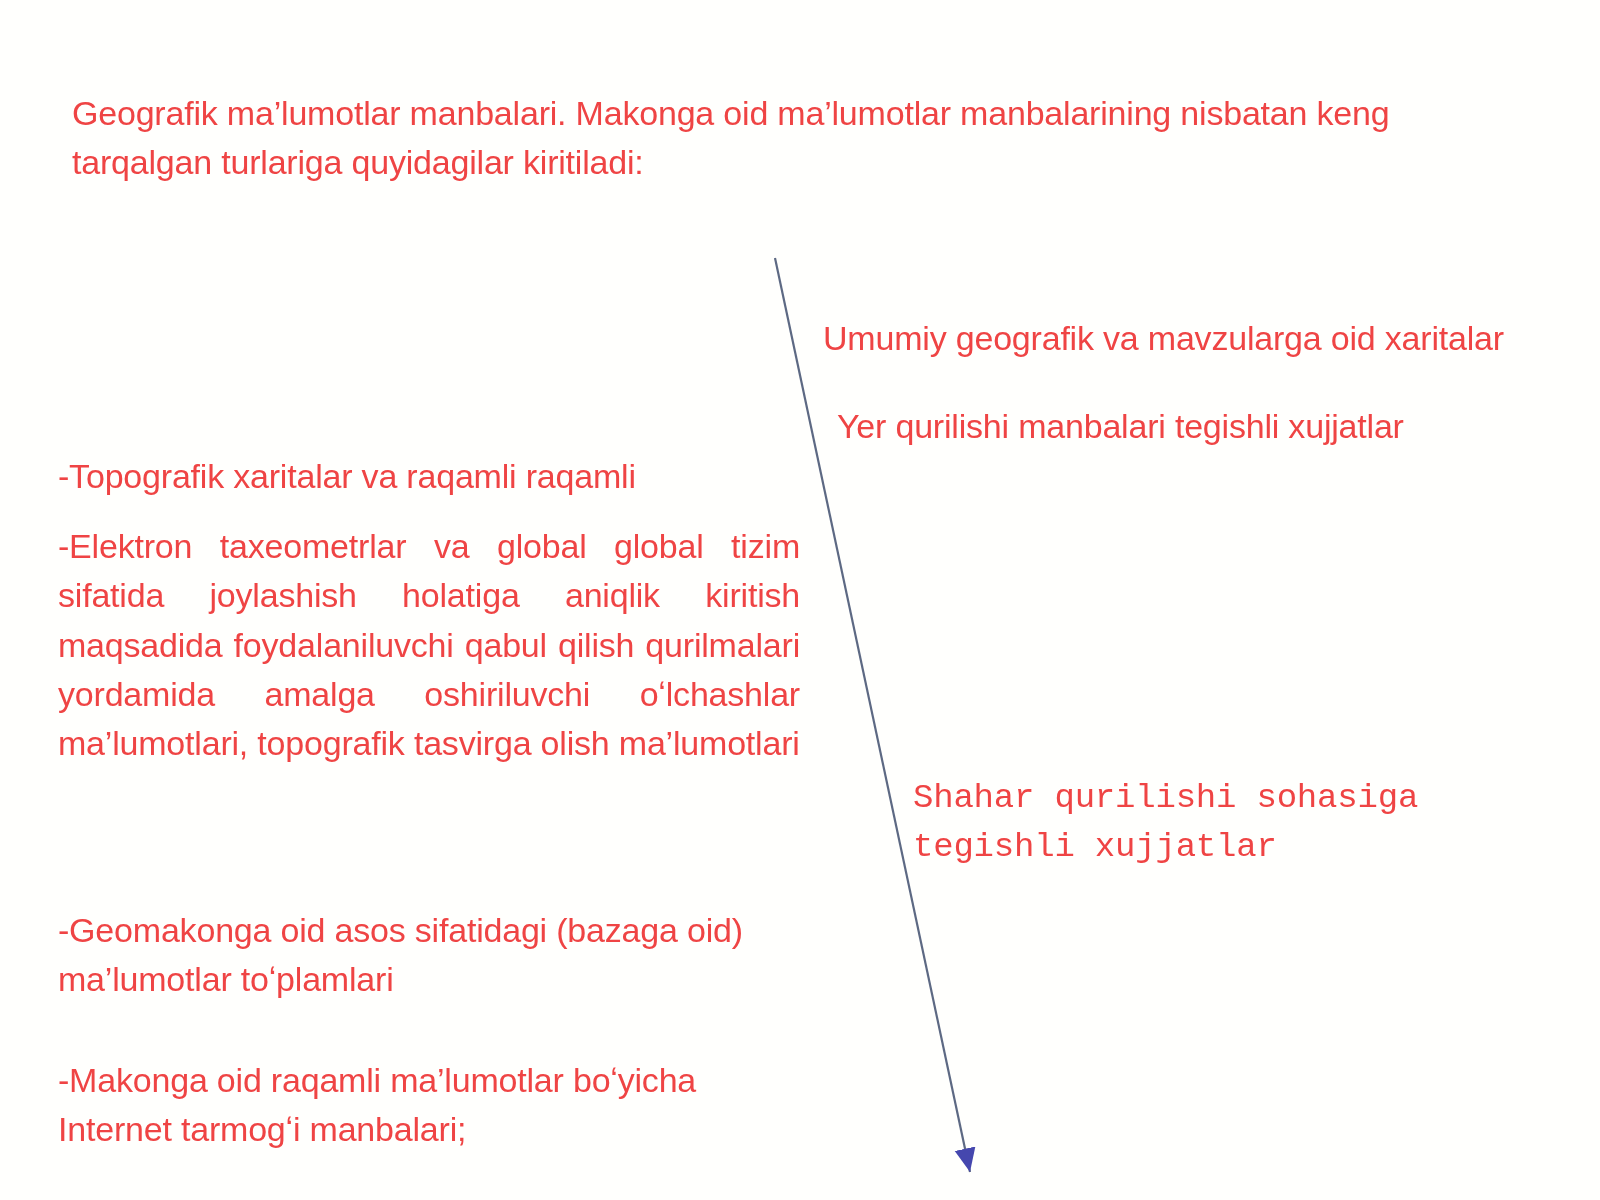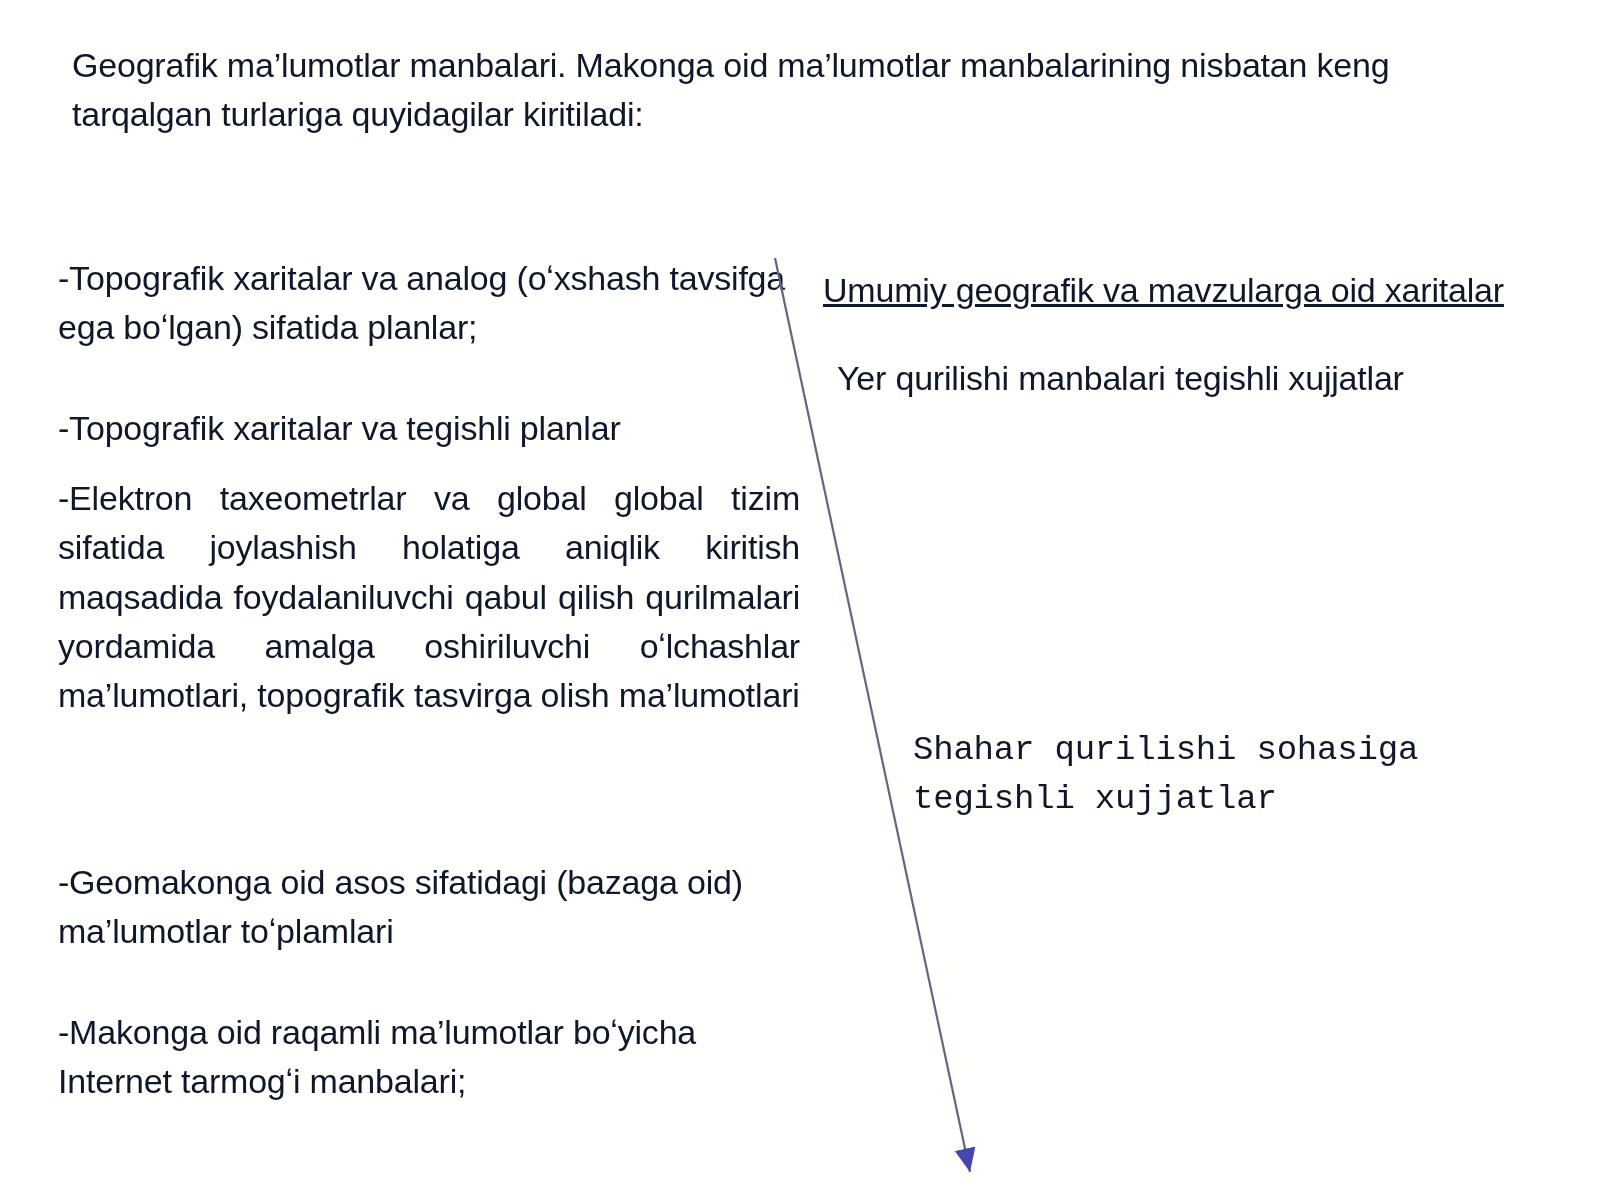--- a/index.html
+++ b/index.html
@@ -13,54 +13,54 @@
     height:1200px;
     background:#fffffd;
     overflow:hidden;
     color:#111111;
   }
   .txt{
     position:absolute;
     font-size:34px;
     line-height:1.45;
     letter-spacing:-0.2px;
-    color:#0f172a;
+    color:#ef4444;
     white-space:normal;
+    margin-top:48px;
   }
   .title{
     left:72px; top:41px; width:1460px;
     font-size:34px;
   }
   
   .b1{ left:58px; top:254px;  width:740px; }
   .b2{ left:58px; top:404px;  width:740px; }
   .b3{ left:58px; top:474px;  width:742px; text-align:justify; }
   .b4{ left:58px; top:790px;  width:760px; }
   .b5{ left:58px; top:858px;  width:740px; }
   .b6{ left:58px; top:1008px; width:740px; }
   
-  .r1{ left:823px; top:266px; width:740px;text-decoration:underline; }
+  .r1{ left:823px; top:266px; width:740px; }
   .r2{ left:837px; top:354px; width:700px; }
   .r3{ left:913px; top:726px; width:680px;font-family:Liberation Mono, monospace; }
   .arrow-layer{
     position:absolute;
     left:0; top:0;
     width:1600px; height:1200px;
     pointer-events:none;
   }
 </style>
 </head>
 <body>
 
 <div class="slide">
 
   <div class="txt title">Geografik ma’lumotlar manbalari. Makonga oid ma’lumotlar manbalarining nisbatan keng tarqalgan turlariga quyidagilar kiritiladi:</div>
 
-  <div class="txt b1">-Topografik xaritalar va analog (oʻxshash tavsifga ega boʻlgan) sifatida planlar;</div>
-  <div class="txt b2">-Topografik xaritalar va tegishli planlar</div>
+  <div class="txt b2">-Topografik xaritalar va raqamli raqamli</div>
   <div class="txt b3">-Elektron taxeometrlar va global global tizim sifatida joylashish holatiga aniqlik kiritish maqsadida foydalaniluvchi qabul qilish qurilmalari yordamida amalga oshiriluvchi oʻlchashlar ma’lumotlari, topografik tasvirga olish ma’lumotlari</div>
   <div class="txt b5">-Geomakonga oid asos sifatidagi (bazaga oid) ma’lumotlar toʻplamlari</div>
   <div class="txt b6">-Makonga oid raqamli ma’lumotlar boʻyicha Internet tarmogʻi manbalari;</div>
 
   <div class="txt r1">Umumiy geografik va mavzularga oid xaritalar</div>
   <div class="txt r2">Yer qurilishi manbalari tegishli xujjatlar</div>
   <div class="txt r3">Shahar qurilishi sohasiga tegishli xujjatlar</div>
 
   <svg class="arrow-layer" width="1600" height="1200" viewBox="0 0 1600 1200" xmlns="http://www.w3.org/2000/svg">
     <defs>

